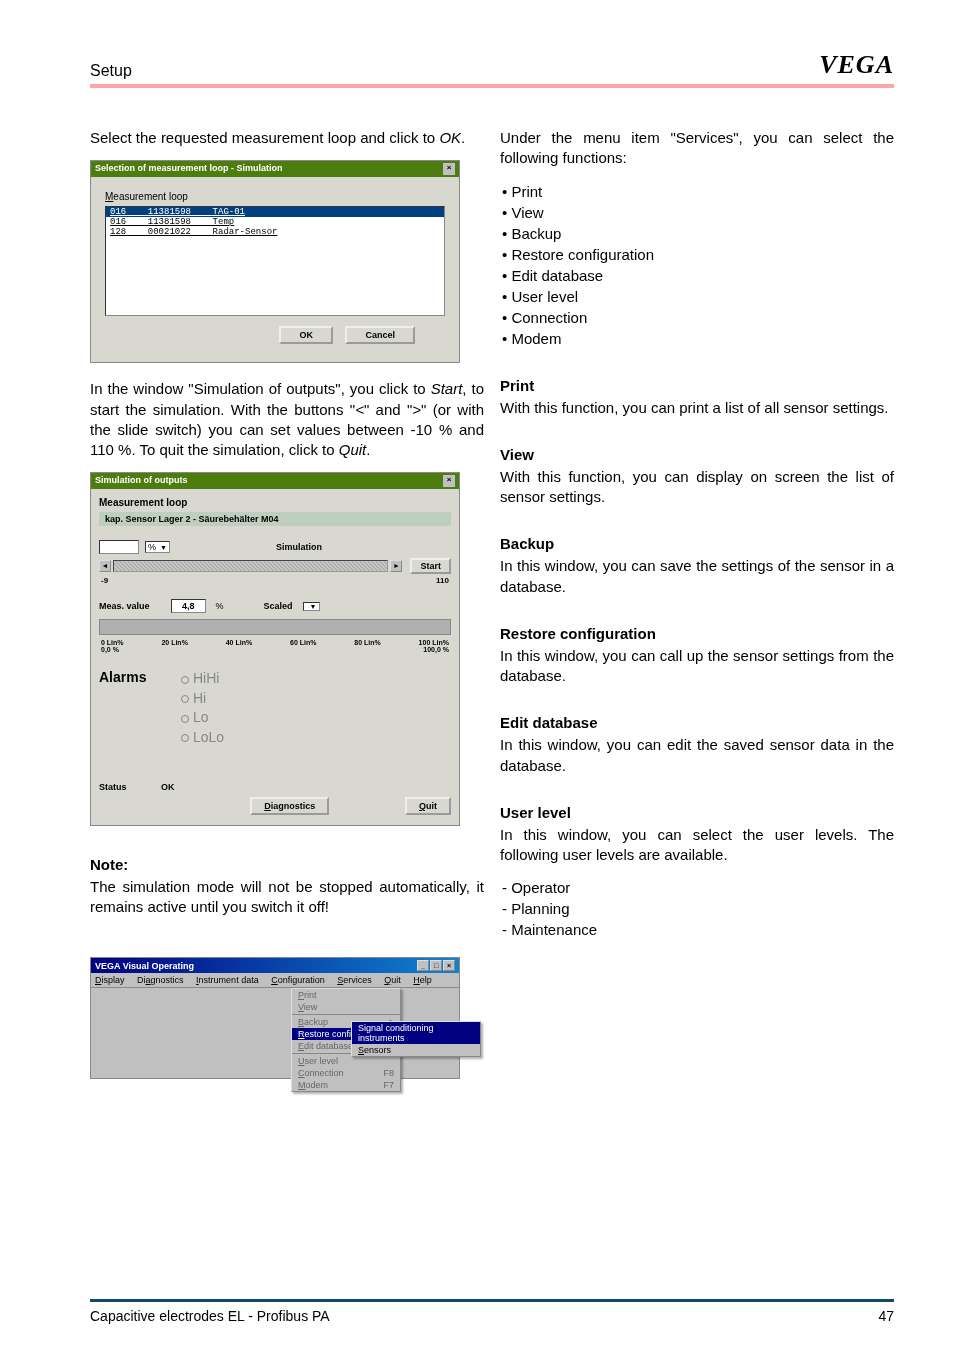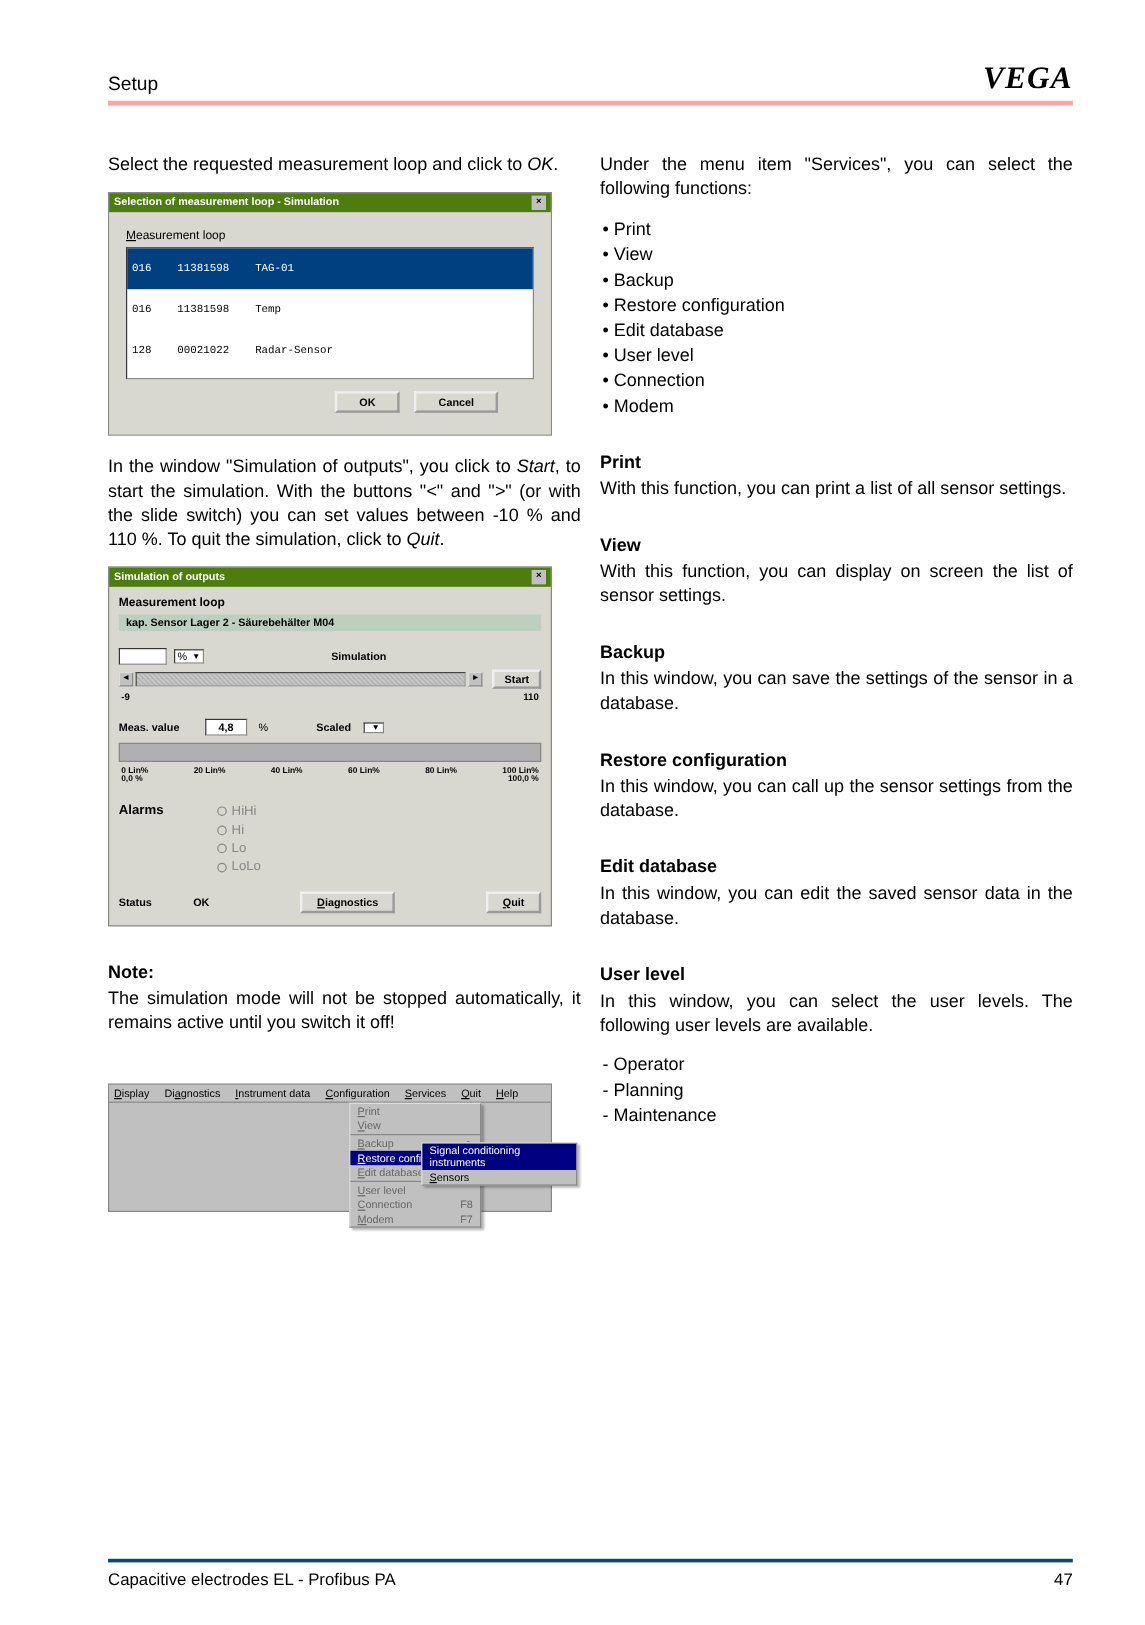--- a/index.html
+++ b/index.html
@@ -14,21 +14,21 @@
   .ital { font-style: italic; }
   .screenshot { margin: 8px 0 16px 0; border: 1px solid #888; background: #d8d8d0; font-size: 9px; }
   
   .s1 { width: 370px; }
   .s1-titlebar { background: #4d7c0f; color: #fff; padding: 2px 4px; display: flex; justify-content: space-between; font-size: 9px; font-weight: bold; }
   .s1-close { background: #c0c0c0; color: #000; width: 12px; height: 12px; text-align: center; line-height: 10px; font-size: 8px; }
   .s1-body { padding: 14px; background: #d8d8d0; }
   .s1-label { font-size: 10px; margin-bottom: 4px; }
   .s1-label u { text-decoration: underline; }
   .s1-list { background: #fff; border: 1px inset #888; height: 110px; font-family: 'Courier New', monospace; font-size: 9px; padding: 0; }
-  .s1-list-row { padding: 12px 4px; white-space: pre; }
+  .s1-list-row { padding: 0 4px; white-space: pre; text-decoration: underline; }
   .s1-list-row.sel { background: #004080; color: #fff; }
   .s1-btns { text-align: right; padding: 10px 30px 4px 0; }
   .s1-btn { display: inline-block; background: #d8d8d0; border: 2px outset #eee; padding: 2px 18px; font-size: 9px; font-weight: bold; margin-left: 10px; }
   
   .s2 { width: 370px; background: #d8d8d0; }
   .s2-body { padding: 6px 8px 10px 8px; }
   .s2-row1 { font-size: 10px; margin: 2px 0 4px 0; font-weight: bold; }
   .s2-row2 { background: #bfcfbf; padding: 2px 6px; font-size: 9px; font-weight: bold; }
   .s2-ctrl { display: flex; align-items: center; margin: 14px 0 4px 0; gap: 6px; }
   .s2-input { background: #fff; border: 1px inset #888; width: 40px; height: 14px; }
@@ -38,28 +38,28 @@
   .s2-startbtn { background: #d8d8d0; border: 2px outset #eee; padding: 1px 8px; font-size: 9px; font-weight: bold; margin-left: 6px; }
   .s2-sliderrow { display: flex; align-items: center; gap: 2px; margin: 2px 0; }
   .s2-arrowbtn { width: 12px; height: 12px; background: #c0c0c0; border: 1px outset #ddd; font-size: 7px; text-align: center; line-height: 10px; }
   .s2-slider { flex: 1; height: 12px; background: linear-gradient(45deg, #b0b0b0 25%, #c8c8c8 25%, #c8c8c8 50%, #b0b0b0 50%, #b0b0b0 75%, #c8c8c8 75%); background-size: 4px 4px; border: 1px inset #999; }
   .s2-range { display: flex; justify-content: space-between; font-size: 8px; font-weight: bold; padding: 0 2px; }
   .s2-meas { display: flex; align-items: center; gap: 10px; margin: 14px 0 6px 0; font-size: 9px; }
   .s2-meas-lbl { font-weight: bold; width: 62px; }
   .s2-val { background: #fff; border: 1px inset #888; padding: 1px 10px; font-weight: bold; }
   .s2-bar { height: 16px; background: #b0b0b0; margin: 6px 0 2px 0; border: 1px solid #888; position: relative; }
   .s2-bar-ticks { display: flex; justify-content: space-between; font-size: 7px; font-weight: bold; padding: 2px 2px 8px 2px; }
-  .s2-alarms { display: flex; gap: 20px; margin: 8px 0; font-size: 11px; }
+  .s2-alarms { display: flex; gap: 20px; margin: 8px 0; font-size: 14px; }
   .s2-alarms-lbl { font-weight: bold; width: 62px; }
   .s2-alarm-list div { line-height: 1.4; color: #888; }
   .s2-radio { display: inline-block; width: 8px; height: 8px; border: 1px solid #888; border-radius: 50%; margin-right: 4px; vertical-align: middle; }
   .s2-status { display: flex; justify-content: space-between; align-items: center; margin-top: 12px; font-size: 9px; }
   .s2-status-lbl { font-weight: bold; width: 62px; display: inline-block; }
   .s2-ok { font-weight: bold; }
-  .s2-diagbtn, .s2-quitbtn { background: #d8d8d0; border: 2px outset #eee; padding: 2px 12px; font-size: 9px; font-weight: bold; }
+  .s2-diagbtn, .s2-quitbtn { background: #d8d8d0; border: 2px outset #eee; padding: 2px 12px; font-size: 9px; font-weight: bold; margin-top: 37px; }
   .note { margin: 30px 0 20px 0; }
   .note-title { font-weight: bold; margin-bottom: 4px; }
   
   .s3 { width: 370px; background: #c0c0c0; margin-top: 40px; }
   .s3-titlebar { background: linear-gradient(to right, #000080, #1084d0); color: #fff; padding: 2px 4px; display: flex; justify-content: space-between; font-size: 9px; font-weight: bold; align-items: center; }
   .s3-winbtns { display: flex; gap: 1px; }
   .s3-wbtn { width: 12px; height: 11px; background: #c0c0c0; border: 1px outset #ddd; font-size: 7px; text-align: center; line-height: 9px; color: #000; }
   .s3-menubar { background: #c0c0c0; padding: 2px 4px; font-size: 9px; border-bottom: 1px solid #888; }
   .s3-menubar span { margin-right: 10px; }
   .s3-menubar span u { text-decoration: underline; }
@@ -187,20 +187,28 @@
           </div>
         </div>
       </div>
 
       <div class="note">
         <div class="note-title">Note:</div>
         <div class="para">The simulation mode will not be stopped automatically, it remains active until you switch it off!</div>
       </div>
 
       <div class="screenshot s3">
+        <div class="s3-titlebar">
+          <span>VEGA Visual Operating</span>
+          <span class="s3-winbtns">
+            <span class="s3-wbtn">_</span>
+            <span class="s3-wbtn">□</span>
+            <span class="s3-wbtn">×</span>
+          </span>
+        </div>
         <div class="s3-menubar">
           <span><u>D</u>isplay</span>
           <span>Di<u>a</u>gnostics</span>
           <span><u>I</u>nstrument data</span>
           <span><u>C</u>onfiguration</span>
           <span><u>S</u>ervices</span>
           <span><u>Q</u>uit</span>
           <span><u>H</u>elp</span>
         </div>
         <div class="s3-drop">

